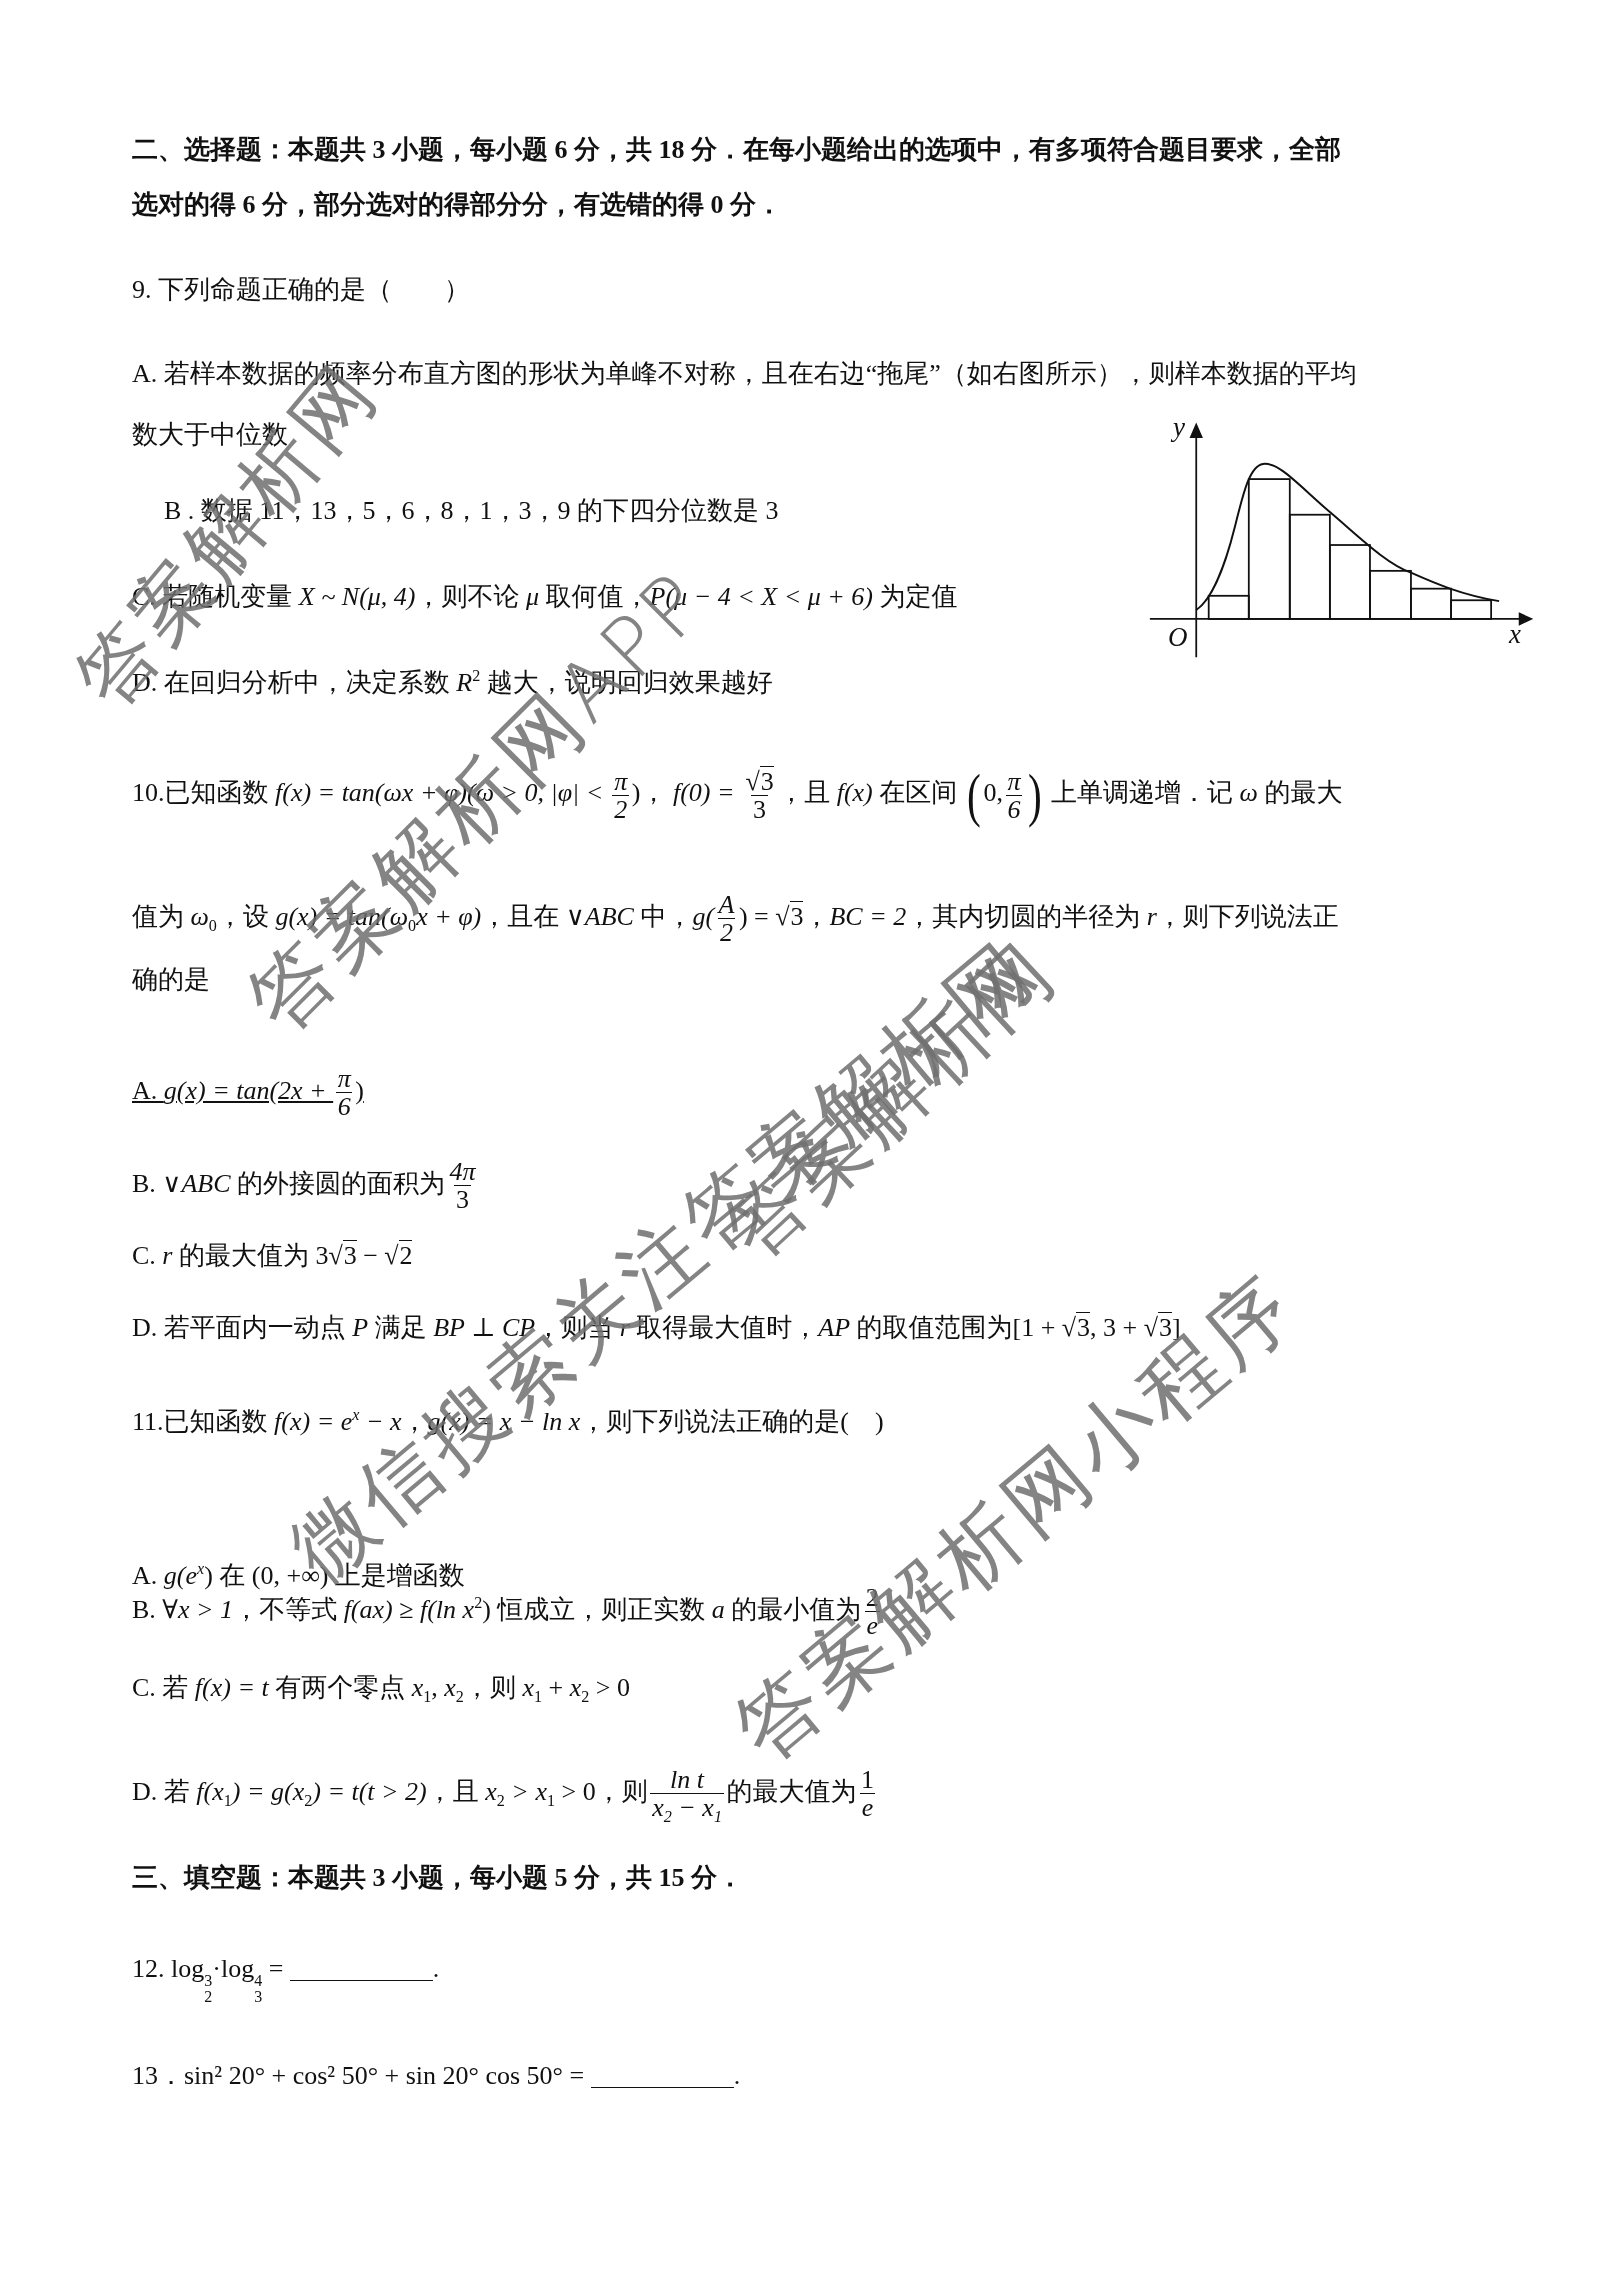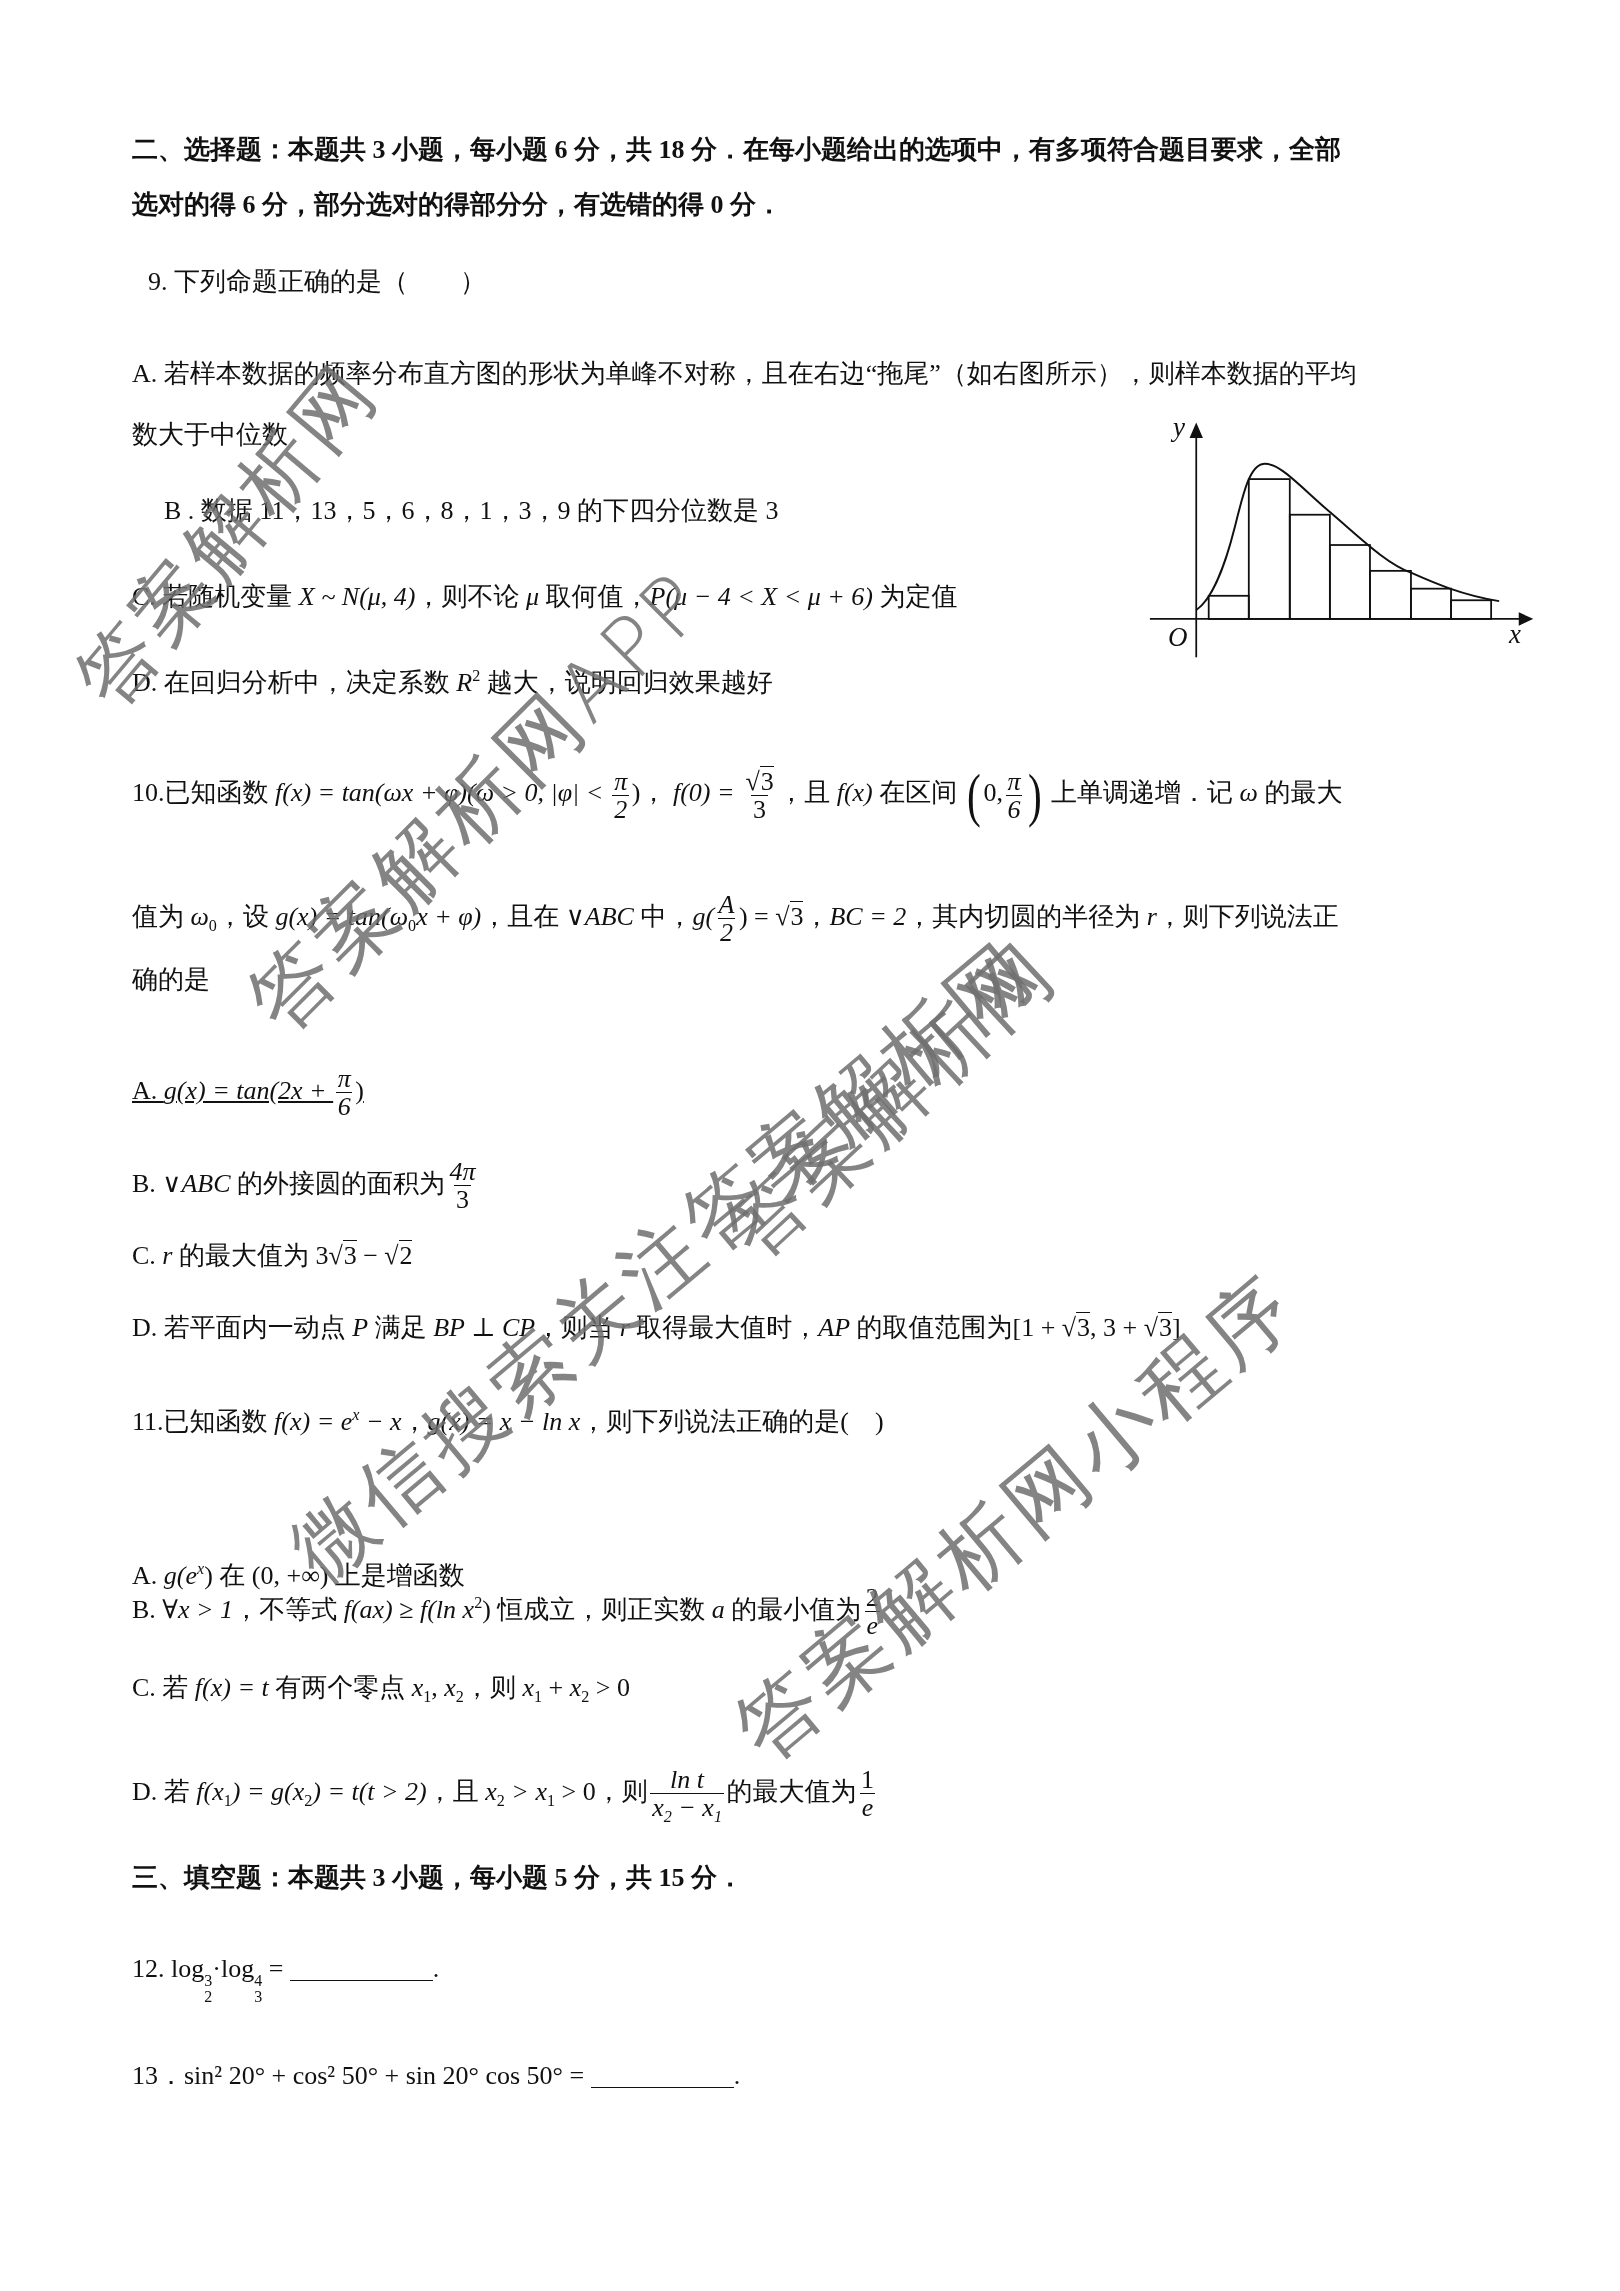--- a/index.html
+++ b/index.html
@@ -33,21 +33,21 @@
     white-space: nowrap; transform-origin: left bottom; pointer-events: none;
     letter-spacing: 5.3px;
   }
 </style>
 </head>
 <body>
 
 <div class="line bold" style="top:134px;">二、选择题：本题共 3 小题，每小题 6 分，共 18 分．在每小题给出的选项中，有多项符合题目要求，全部</div>
 <div class="line bold" style="top:189px;">选对的得 6 分，部分选对的得部分分，有选错的得 0 分．</div>
 
-<div class="line" style="top:266px;margin-left:16px;">9. 下列命题正确的是（　　）</div>
+<div class="line" style="top:274px;">9. 下列命题正确的是（　　）</div>
 <div class="line" style="top:358px;">A. 若样本数据的频率分布直方图的形状为单峰不对称，且在右边“拖尾”（如右图所示），则样本数据的平均</div>
 <div class="line" style="top:412px;margin-top:7px;">数大于中位数</div>
 <div class="line" style="top:495px;margin-left:32px;">B . 数据 11，13，5，6，8，1，3，9 的下四分位数是 3</div>
 <div class="line" style="top:581px;font-family:Liberation Serif, serif;">
   <span>C. 若随机变量 </span><span class="i">X ~ N(μ, 4)</span><span>，则不论 </span><span class="i">μ</span><span> 取何值，</span><span class="i">P(μ − 4 &lt; X &lt; μ + 6)</span><span> 为定值</span>
 </div>
 <div class="line" style="top:667px;">
   <span>D. 在回归分析中，决定系数 </span><span class="i">R</span><sup>2</sup><span> 越大，说明回归效果越好</span>
 </div>
 

